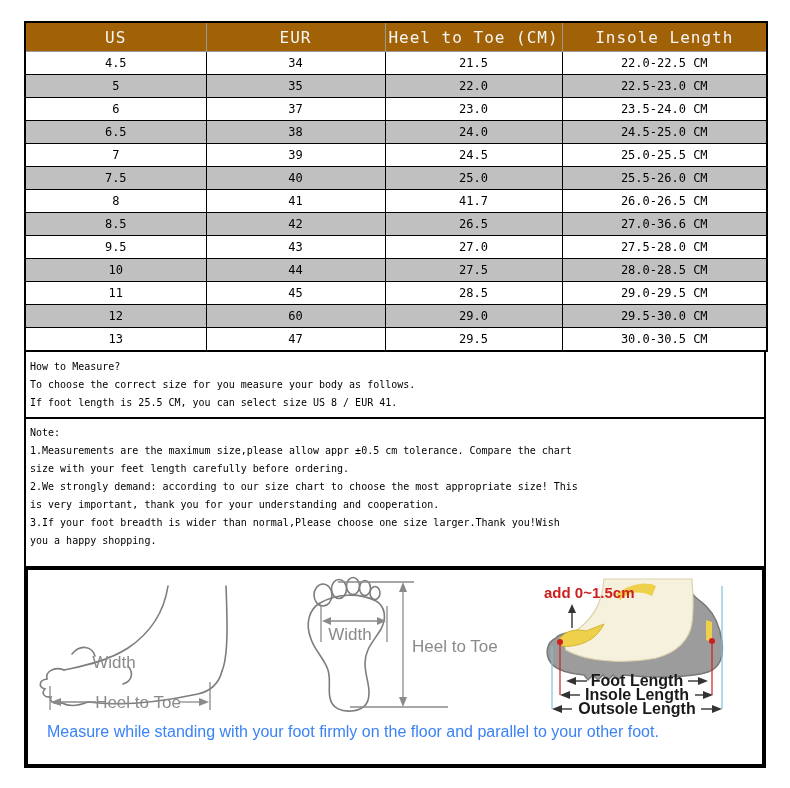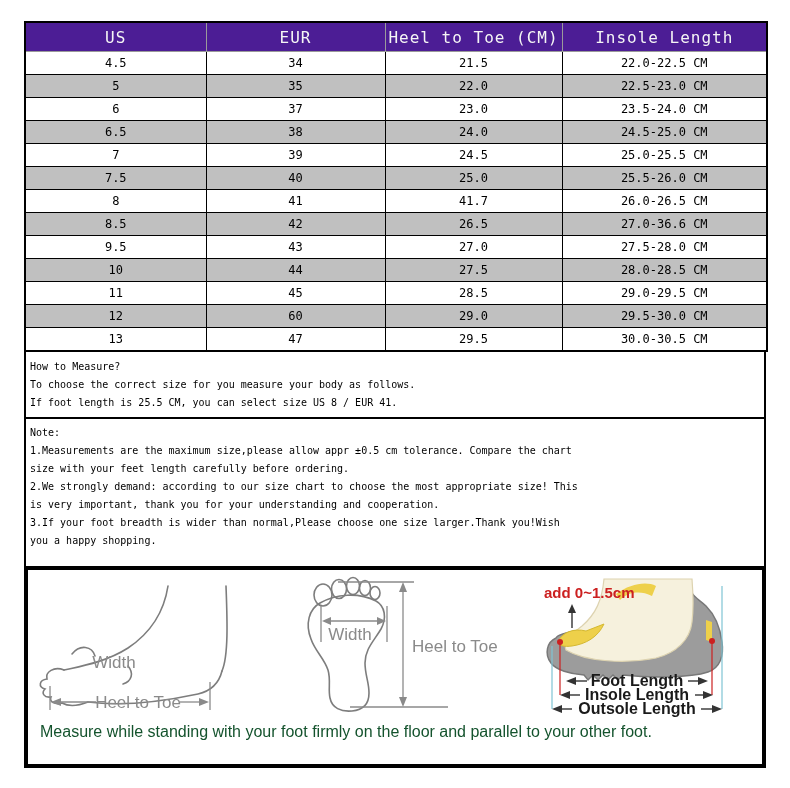--- a/index.html
+++ b/index.html
@@ -6,21 +6,21 @@
   .sheet{
     position:relative;width:790px;height:788px;background:#fff;
     font-family:"DejaVu Sans Mono","Liberation Mono",monospace;color:#000;
     overflow:hidden;
   }
   .content{position:absolute;left:24px;top:21px;width:742px;}
 
   
   table.size{border-collapse:collapse;width:742px;table-layout:fixed;border:2px solid #000;}
   table.size th{
-    background:#4c1d95;color:#f5f5f5;font-weight:normal;height:26px;
+    background:#a16207;color:#f5f5f5;font-weight:normal;height:26px;
     font-size:16px;border:1px solid #9a9a9a;border-top:none;letter-spacing:1px;
   }
   table.size td{
     height:22px;text-align:center;font-size:12px;border:1px solid #000;padding:0;margin-top:8px;
   }
   table.size col.c1{width:181px;}
   table.size col.c2{width:179px;}
   table.size col.c3{width:177px;}
   table.size col.c4{width:205px;}
   table.size tbody tr:nth-child(even){background:#c0c0c0;}
@@ -34,22 +34,22 @@
   .note-box{border-bottom:none;padding-top:5px;padding-bottom:16px;}
   .pre{white-space:pre-line;}
 
   
   .diagram-box{
     border:4px solid #000;box-sizing:border-box;width:742px;height:202px;
     background:#fff;overflow:hidden;
   }
   .diagram-box svg{display:block;}
   .caption{
-    font-family:"Liberation Sans",sans-serif;font-size:16px;color:#14532d;
-    margin:0 0 0 12px;line-height:20px;
+    font-family:"Liberation Sans",sans-serif;font-size:16px;color:#3b82f6;
+    margin:0 0 0 19px;line-height:20px;
   }
 
   .sketch{stroke:#7d7d7d;fill:none;stroke-width:1.6;stroke-linecap:round;}
   .guide{stroke:#8a8a8a;stroke-width:1.3;}
   .gfill{fill:#8a8a8a;stroke:none;}
   .glabel{font-family:"Liberation Sans",sans-serif;font-size:17px;fill:#8a8a8a;}
   .mline{stroke:#333;stroke-width:1.4;}
   .mfill{fill:#333;stroke:none;}
   .mlabel{font-family:"Liberation Sans",sans-serif;font-size:16px;font-weight:bold;fill:#1a1a1a;}
   .redlabel{font-family:"Liberation Sans",sans-serif;font-size:15px;font-weight:bold;fill:#cc2020;}

